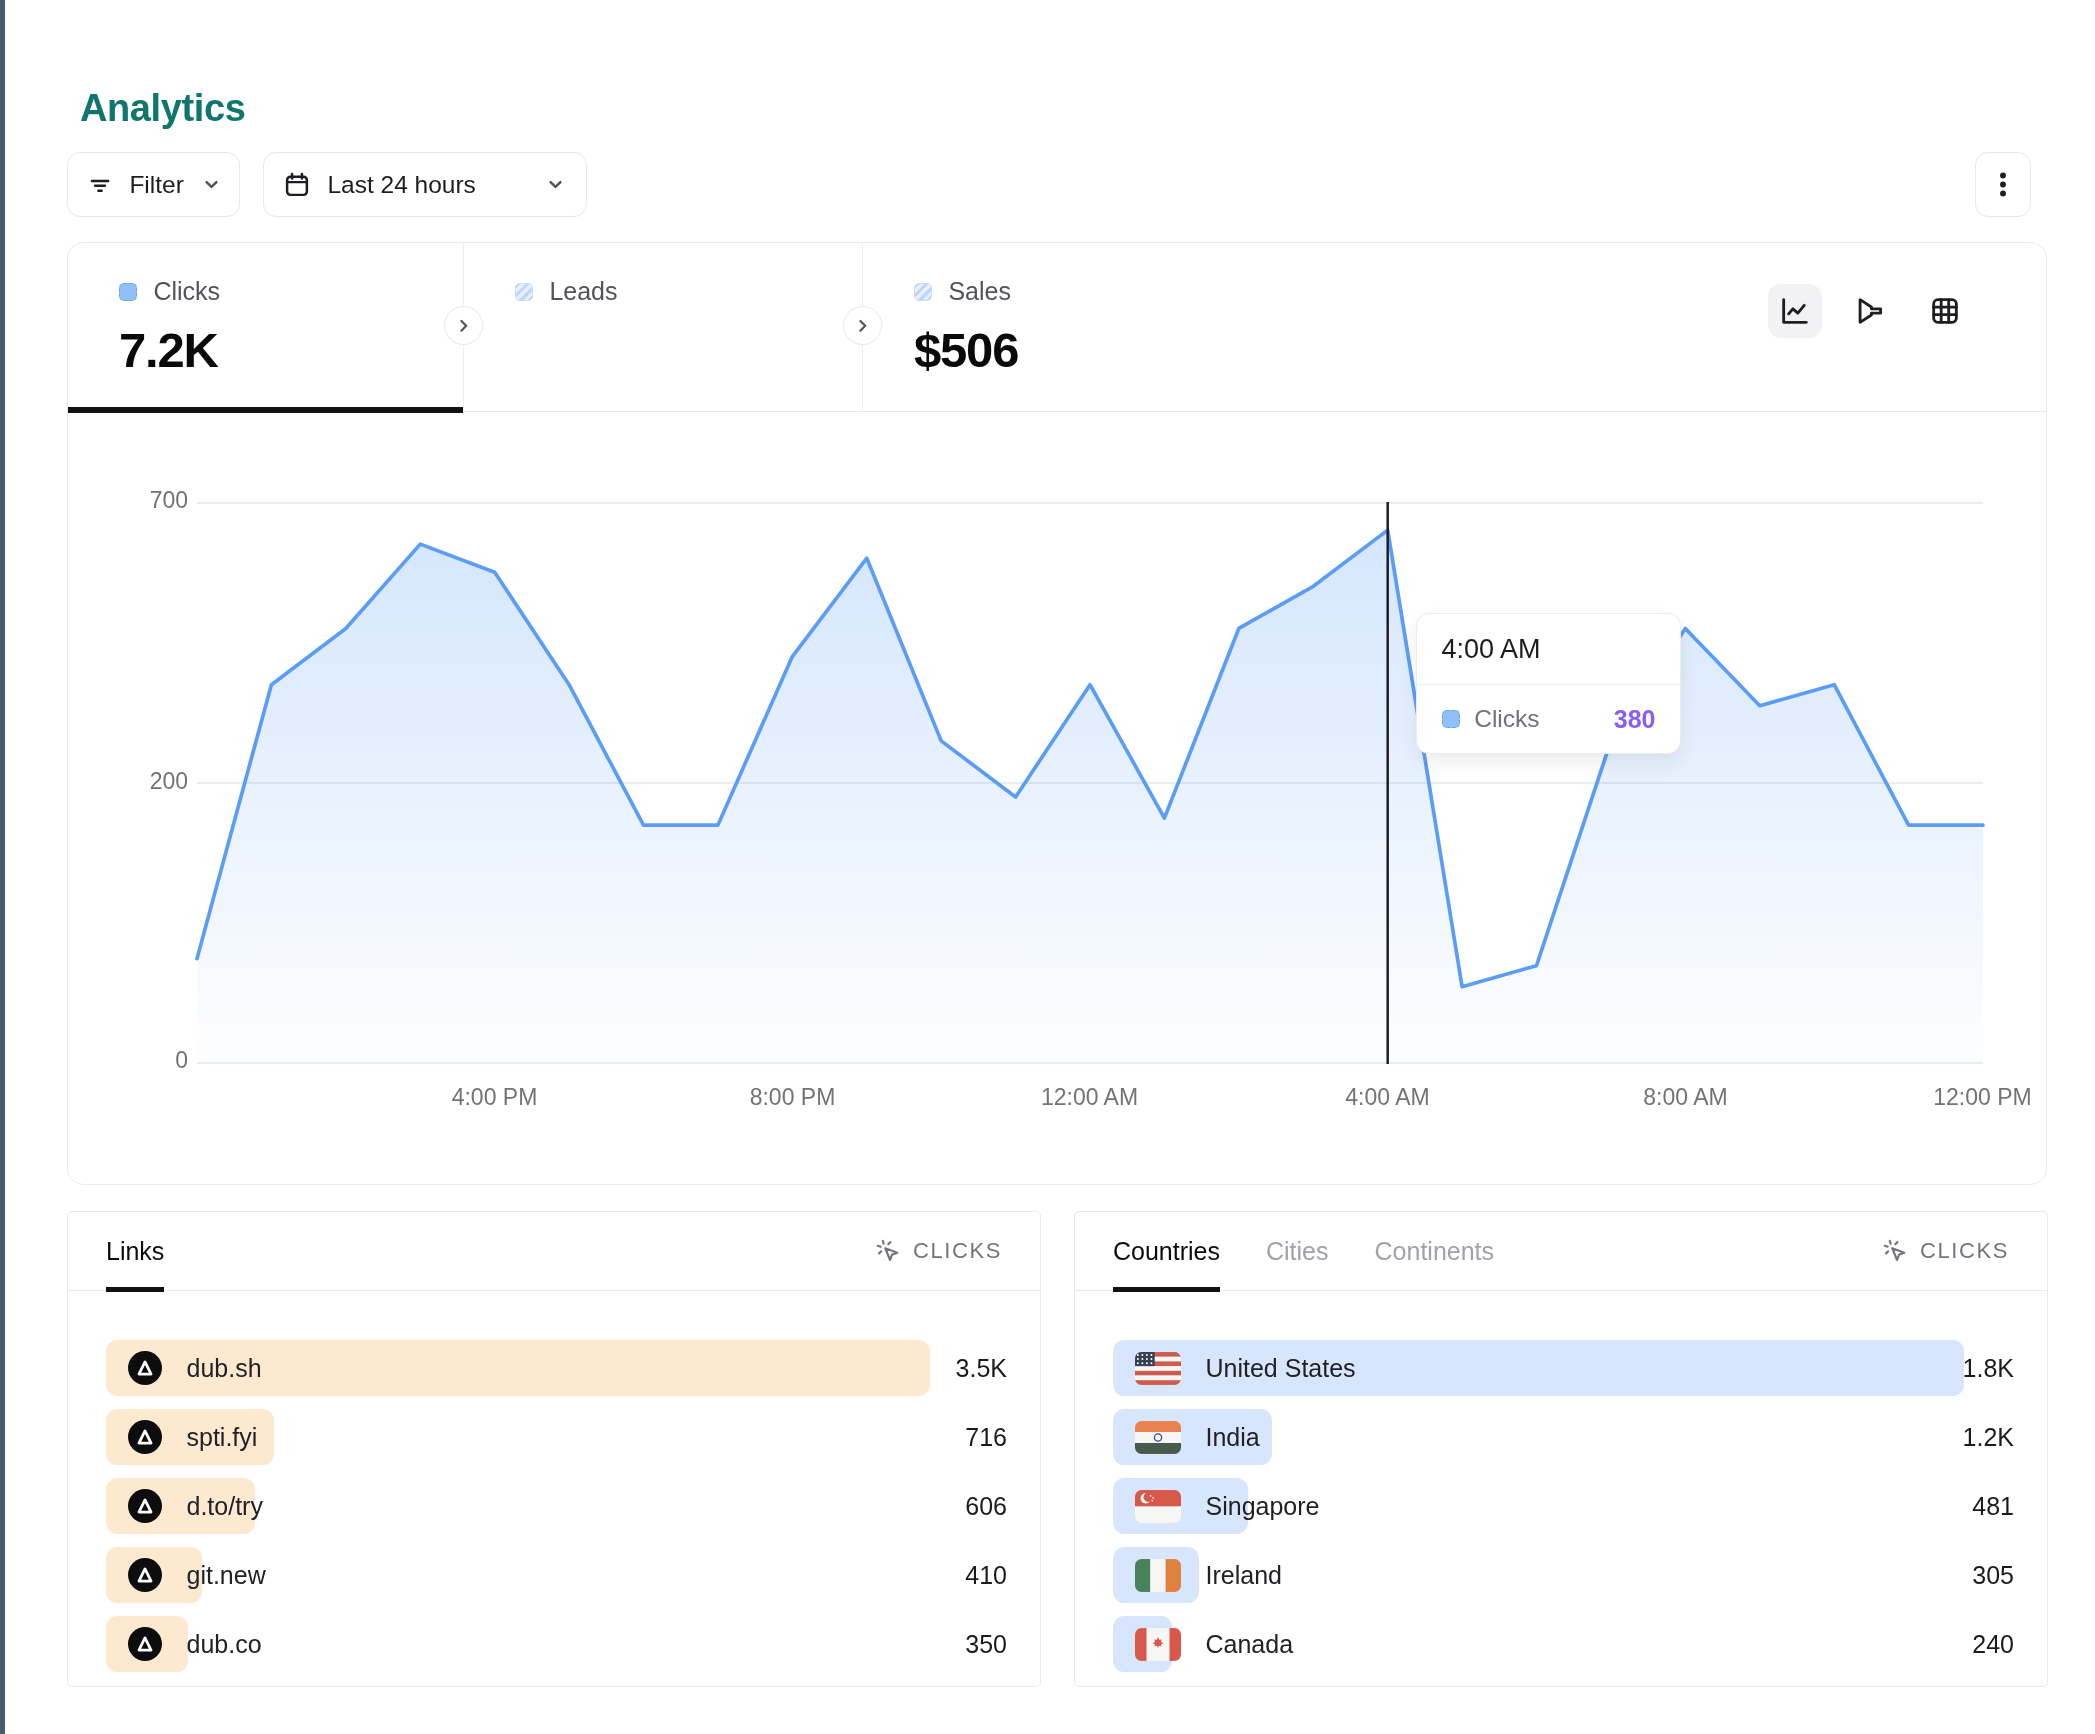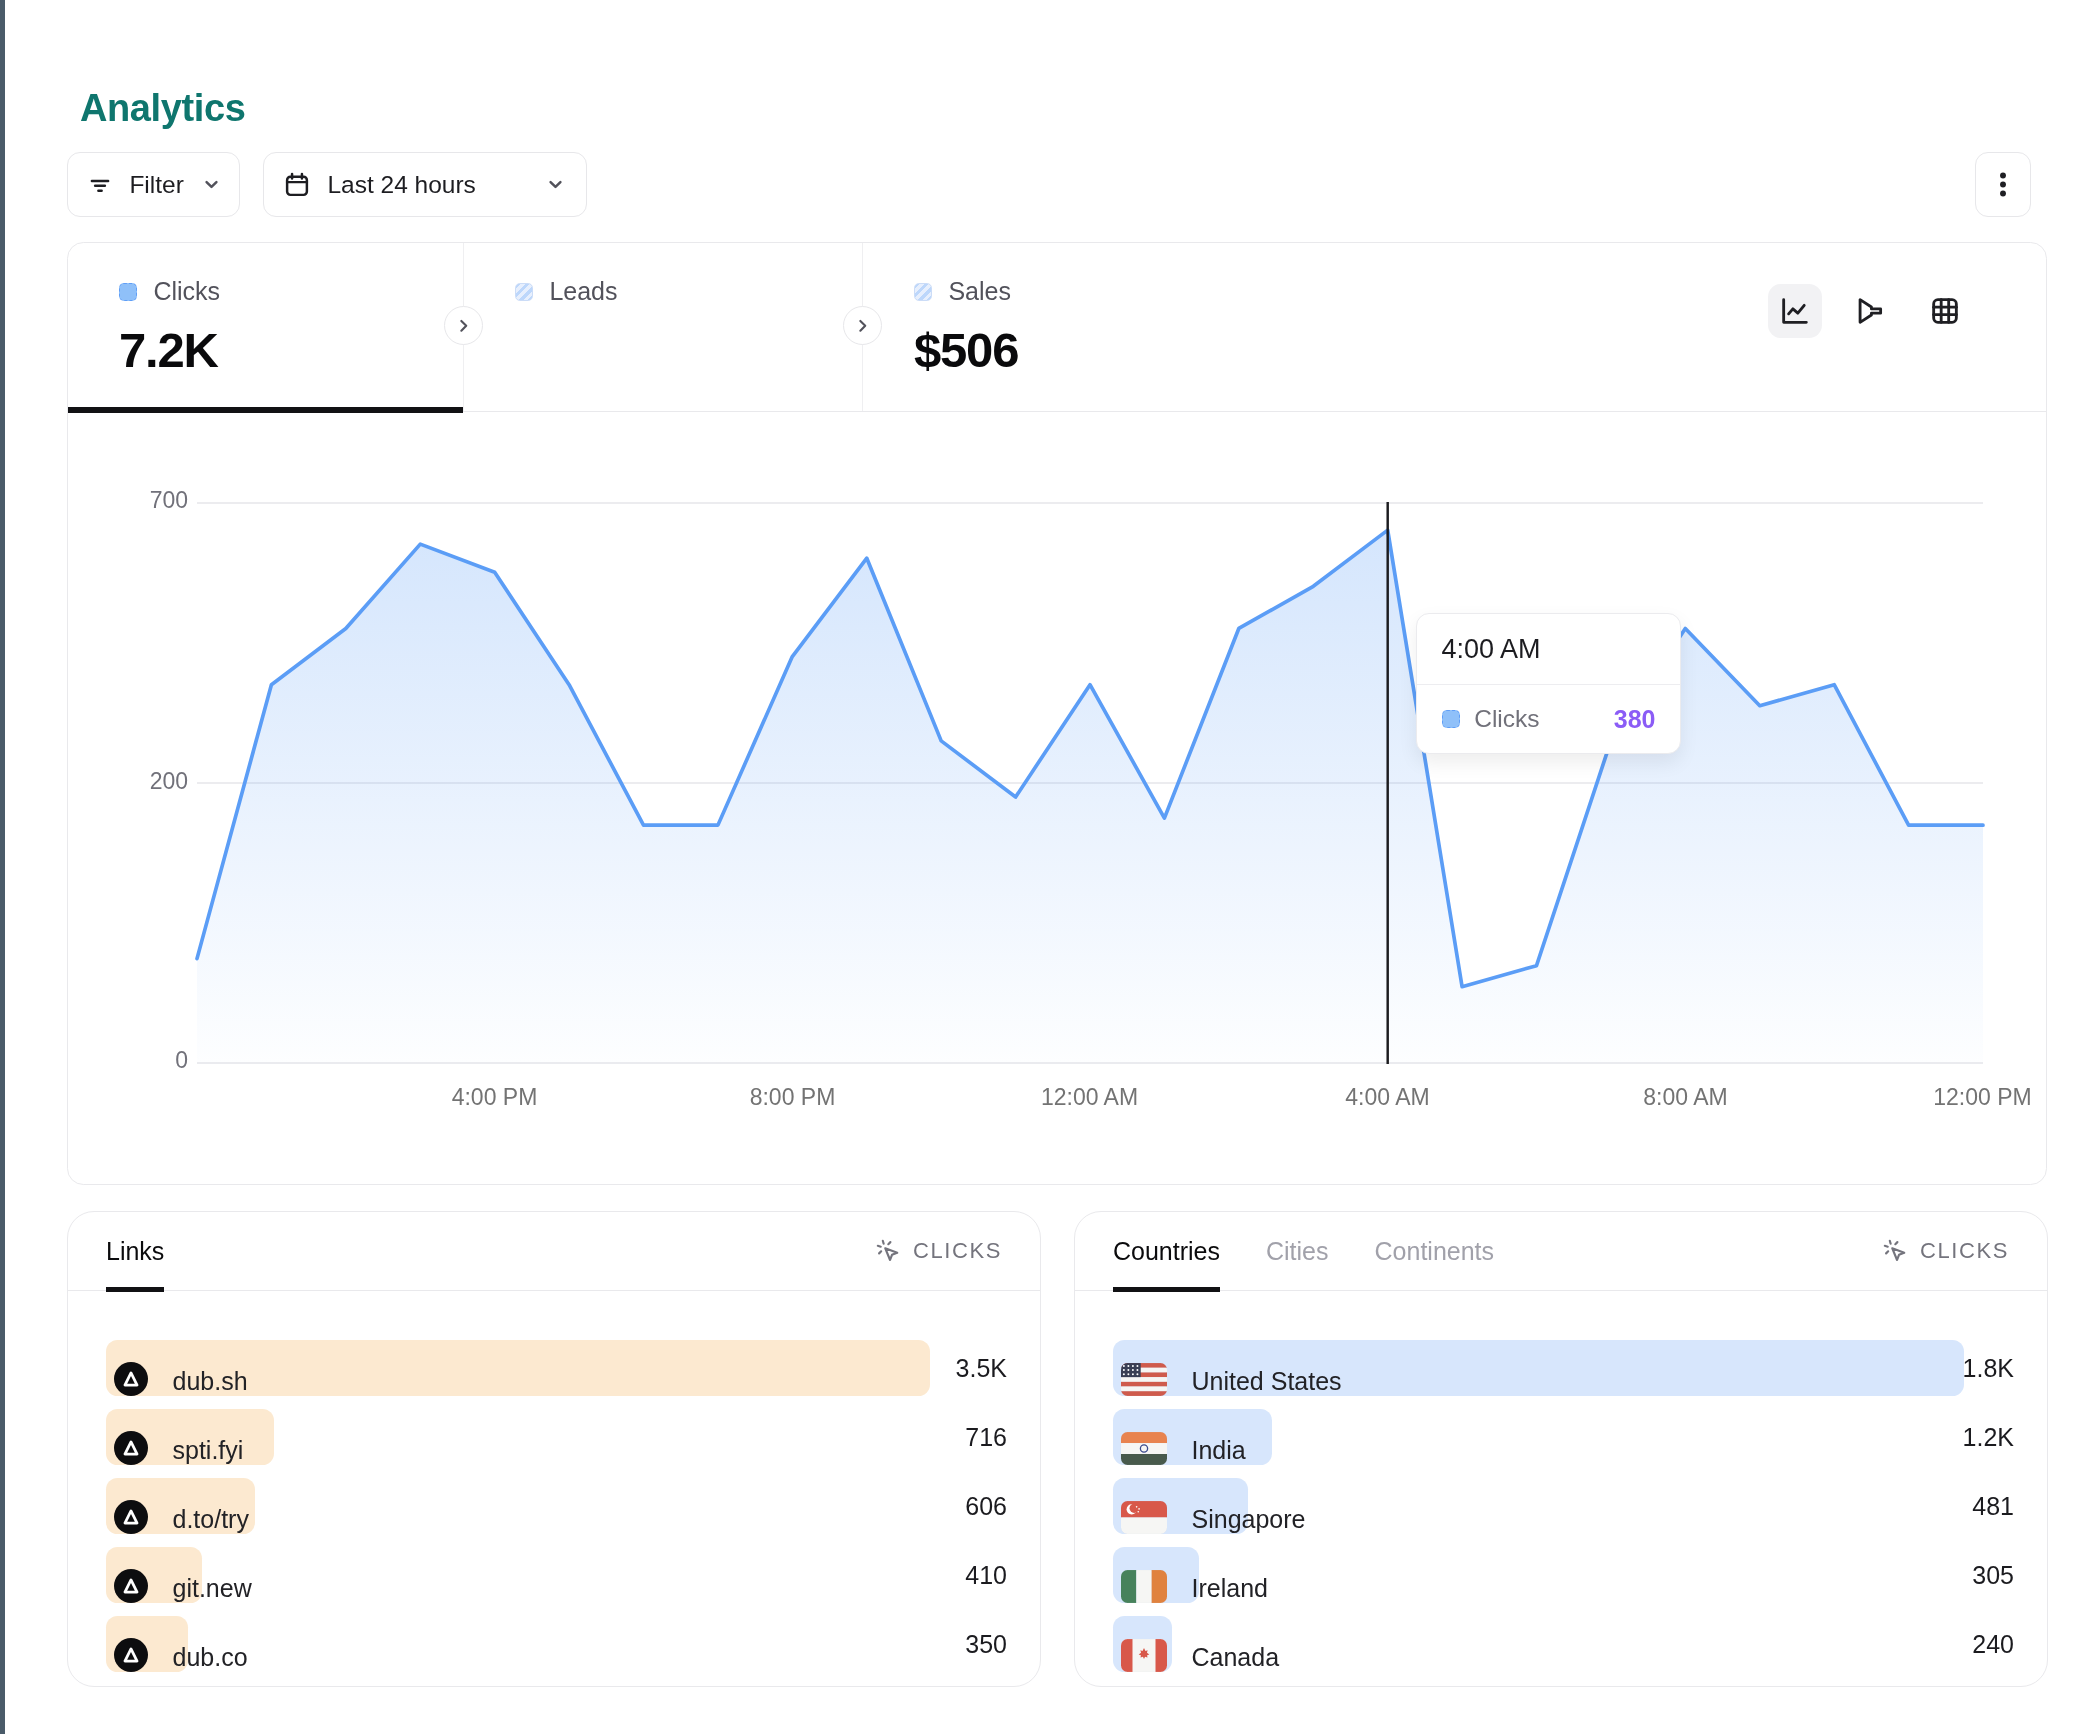--- a/index.html
+++ b/index.html
@@ -52,31 +52,31 @@
 
   
   .tooltip{position:absolute;left:1348px;top:370px;width:265px;background:#fff;border:1.6px solid #ebebee;border-radius:13px;
     box-shadow:0 8.2px 19.6px rgba(0,0,0,.07);z-index:5;box-sizing:border-box;}
   .tooltip-head{padding:19.6px 24.5px;font-size:27px;color:#1c1c20;border-bottom:1.6px solid #ededf0;}
   .tooltip-row{padding:19.6px 24.5px;display:flex;align-items:center;gap:14.7px;}
   .tooltip-row .t-label{font-size:24.5px;color:#71717a;}
   .tooltip-row .t-value{margin-left:auto;font-size:25px;font-weight:700;color:#8b5cf6;}
 
   
-  .panel{position:absolute;top:1211px;width:974px;height:476px;border:1.6px solid #e9e9ec;border-radius:27px;box-sizing:border-box;background:#fff;}
+  .panel{position:absolute;top:1211px;width:974px;height:476px;border:1.6px solid #e9e9ec;border-radius:5px;box-sizing:border-box;background:#fff;}
   .panel-links{left:67px;} .panel-countries{left:1074px;}
   .panel-head{height:79px;border-bottom:1.6px solid #e9e9ec;display:flex;align-items:stretch;padding:0 38px;gap:46px;box-sizing:border-box;}
   .ptab{display:flex;align-items:center;font-size:25px;color:#a1a1aa;position:relative;cursor:pointer;}
   .ptab.active{color:#0b0b0d;font-weight:500;}
   .ptab.active::after{content:"";position:absolute;left:0;right:0;bottom:-1.6px;height:4.9px;background:#111114;}
   .metric{margin-left:auto;display:flex;align-items:center;gap:11.5px;font-size:22px;letter-spacing:1.6px;color:#74747d;}
   .rows{padding:49px 33px 0 38px;}
   .row{position:relative;height:56px;margin-bottom:13px;cursor:pointer;}
   .rowbar{position:absolute;left:0;top:0;bottom:0;border-radius:11.5px;}
-  .rowcontent{position:absolute;left:0;top:0;bottom:0;display:flex;align-items:flex-end;gap:24.5px;padding-left:8px;}
+  .rowcontent{position:absolute;left:0;top:0;bottom:0;display:flex;align-items:center;gap:24.5px;padding-left:22px;}
   .rowlabel{font-size:25px;color:#222226;font-weight:500;white-space:nowrap;}
   .rowvalue{position:absolute;right:0;top:0;bottom:0;display:flex;align-items:center;font-size:25px;color:#1b1b1f;}
   .flagwrap{width:46px;height:33px;border-radius:6.5px;overflow:hidden;box-shadow:inset 0 0 0 0.8px rgba(0,0,0,.08);flex:0 0 auto;display:flex;}
 </style>
 </head>
 <body>
 
 <div class="edge-strip"></div>
 
 <h1 class="page-title">Analytics</h1>

